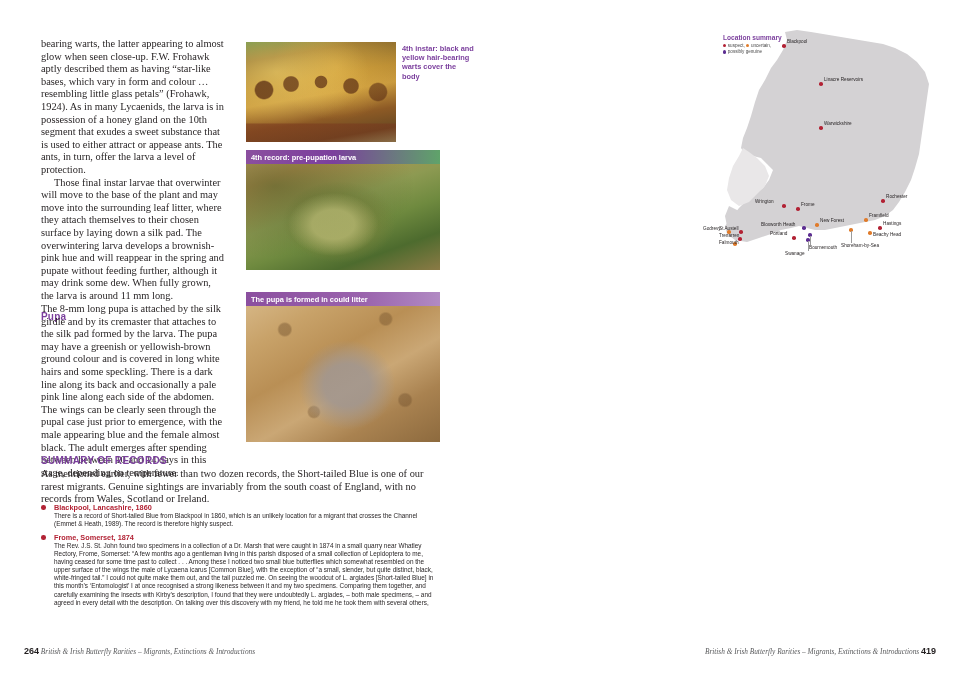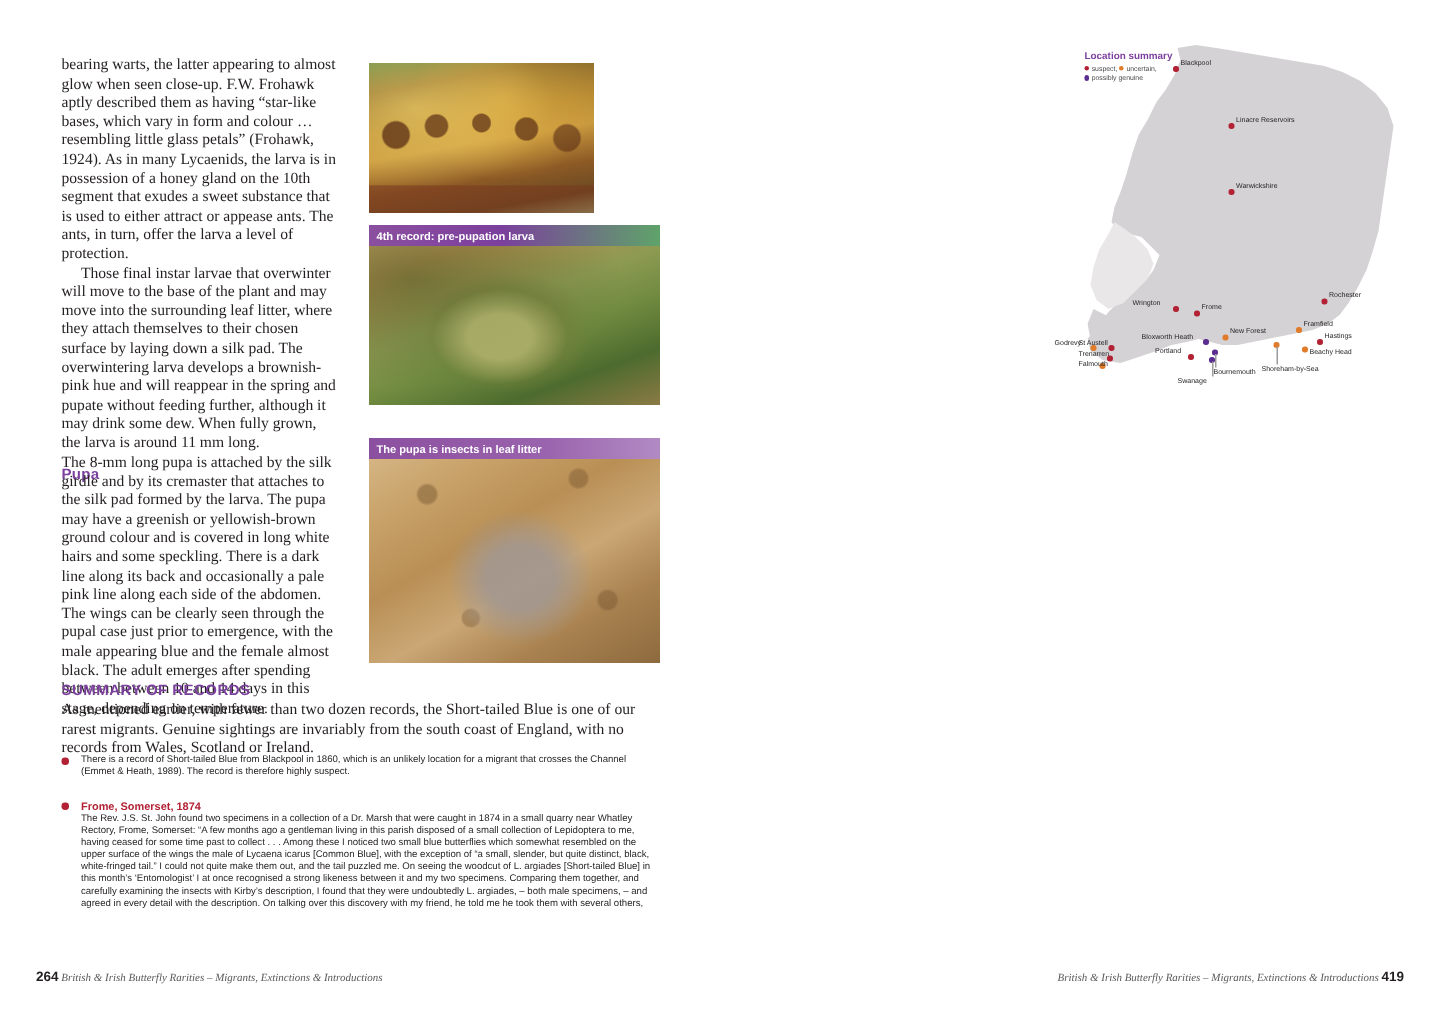--- a/index.html
+++ b/index.html
@@ -175,46 +175,48 @@
       <p class="first">The 8-mm long pupa is attached by the silk girdle and by its cremaster that attaches to the silk pad formed by the larva. The pupa may have a greenish or yellowish-brown ground colour and is covered in long white hairs and some speckling. There is a dark line along its back and occasionally a pale pink line along each side of the abdomen. The wings can be clearly seen through the pupal case just prior to emergence, with the male appearing blue and the female almost black. The adult emerges after spending between between 10 and 14 days in this stage, depending on temperature.</p>
     </div>
 
     <div class="summary-head">SUMMARY OF RECORDS</div>
     <div class="summary-intro body-serif">
       <p class="first">As mentioned earlier, with fewer than two dozen records, the Short-tailed Blue is one of our rarest migrants. Genuine sightings are invariably from the south coast of England, with no records from Wales, Scotland or Ireland.</p>
     </div>
 
     <div class="rec" style="left:41px; top:503px; width:399px;">
       <span class="bullet" style="background:#b22234;"></span>
+      <div class="rec-head" style="color:#b22234;">Blackpool, Lancashire, 1860</div>
       <div class="rec-body rec-text">
         <p>There is a record of Short-tailed Blue from Blackpool in 1860, which is an unlikely location for a migrant that crosses the Channel (Emmet &amp; Heath, 1989). The record is therefore highly suspect.</p>
       </div>
     </div>
 
     <div class="rec" style="left:41px; top:533px; width:399px;">
       <span class="bullet" style="background:#b22234;"></span>
       <div class="rec-head" style="color:#b22234;">Frome, Somerset, 1874</div>
       <div class="rec-body rec-text">
         <p>The Rev. J.S. St. John found two specimens in a collection of a Dr. Marsh that were caught in 1874 in a small quarry near Whatley Rectory, Frome, Somerset: “A few months ago a gentleman living in this parish disposed of a small collection of Lepidoptera to me, having ceased for some time past to collect . . . Among these I noticed two small blue butterflies which somewhat resembled on the upper surface of the wings the male of Lycaena icarus [Common Blue], with the exception of “a small, slender, but quite distinct, black, white-fringed tail.” I could not quite make them out, and the tail puzzled me. On seeing the woodcut of L. argiades [Short-tailed Blue] in this month’s ‘Entomologist’ I at once recognised a strong likeness between it and my two specimens. Comparing them together, and carefully examining the insects with Kirby’s description, I found that they were undoubtedly L. argiades, – both male specimens, – and agreed in every detail with the description. On talking over this discovery with my friend, he told me he took them with several others,</p>
       </div>
     </div>
 
     <div class="photo photo-1">
         <div class="ph1-bg"></div>
       </div>
+    <div class="cap-side">4th instar: black and yellow hair-bearing warts cover the body</div>
 
     <div class="photo photo-2">
         <div class="ph2-bg"></div>
       </div>
     <div class="cap-bar cap-bar-2">4th record: pre-pupation larva</div>
 
     <div class="photo photo-3">
         <div class="ph3-bg"></div>
       </div>
-    <div class="cap-bar cap-bar-3">The pupa is insects in leaf litter</div>
+    <div class="cap-bar cap-bar-3">The pupa is formed in could litter</div>
 
     <div class="footer footer-left">
       <span class="folio">264</span>
       <span>British &amp; Irish Butterfly Rarities – Migrants, Extinctions &amp; Introductions</span>
     </div>
   </div>
 
   <div class="right-page">
 
     <div class="footer footer-right">

